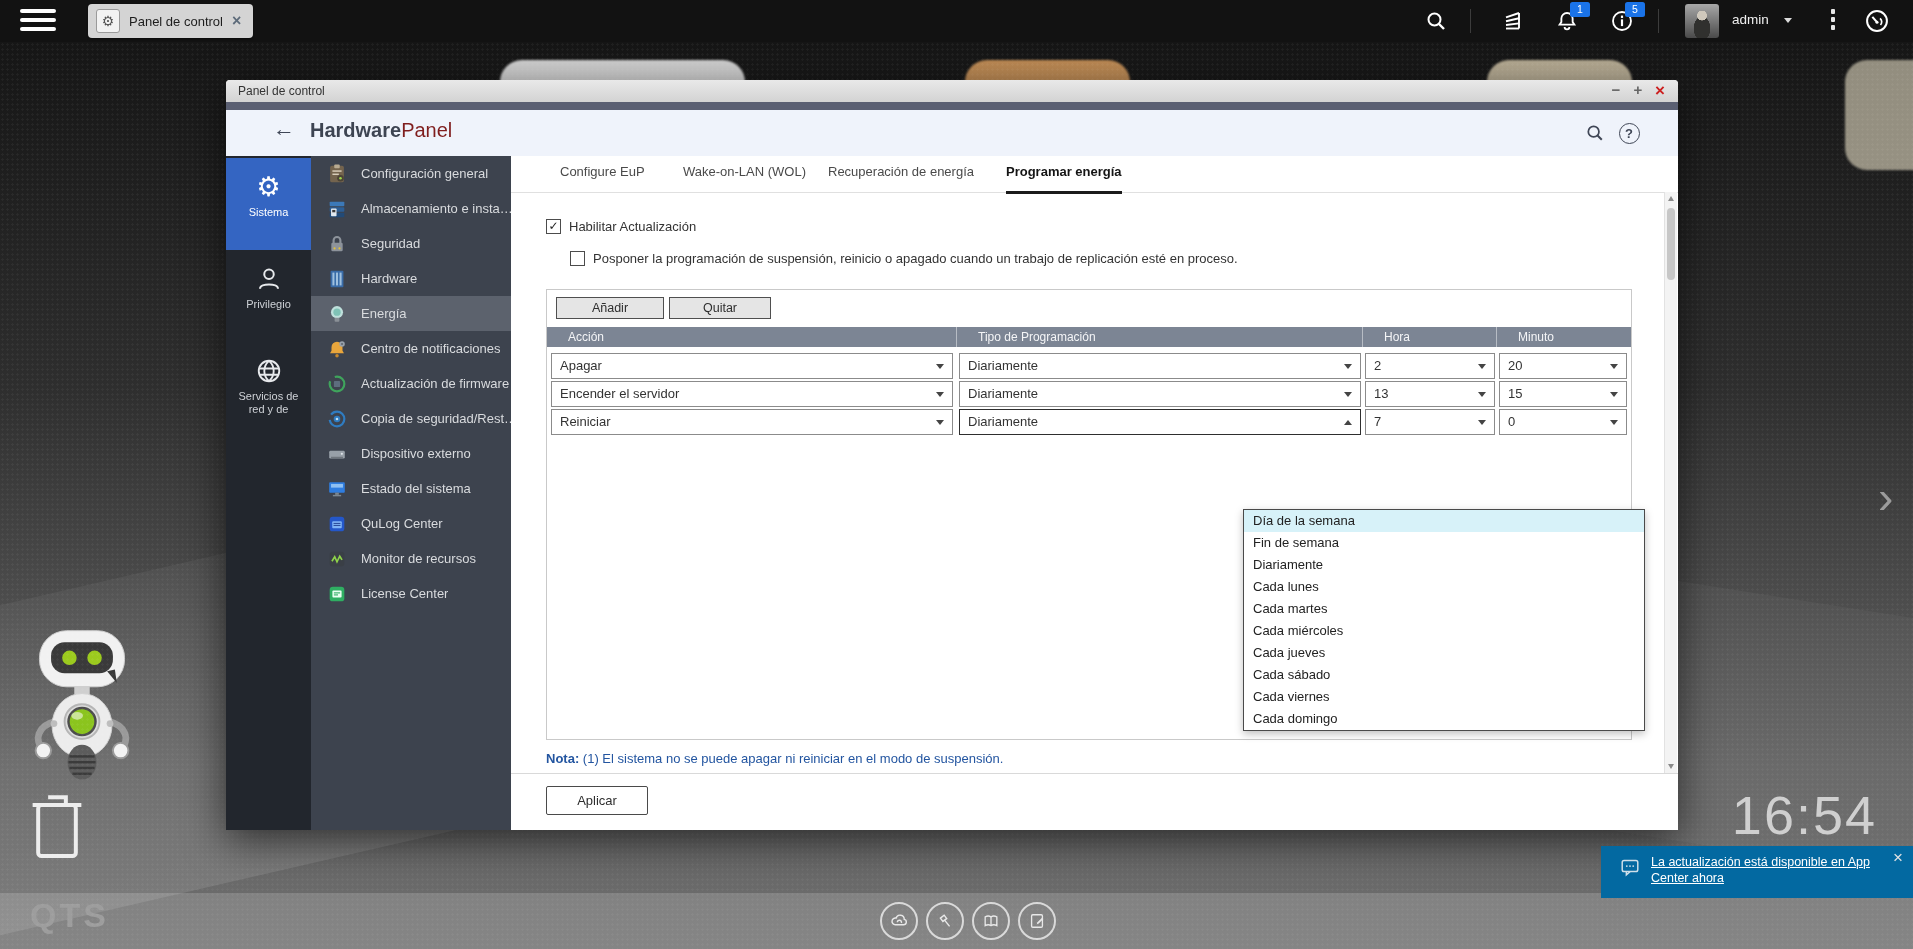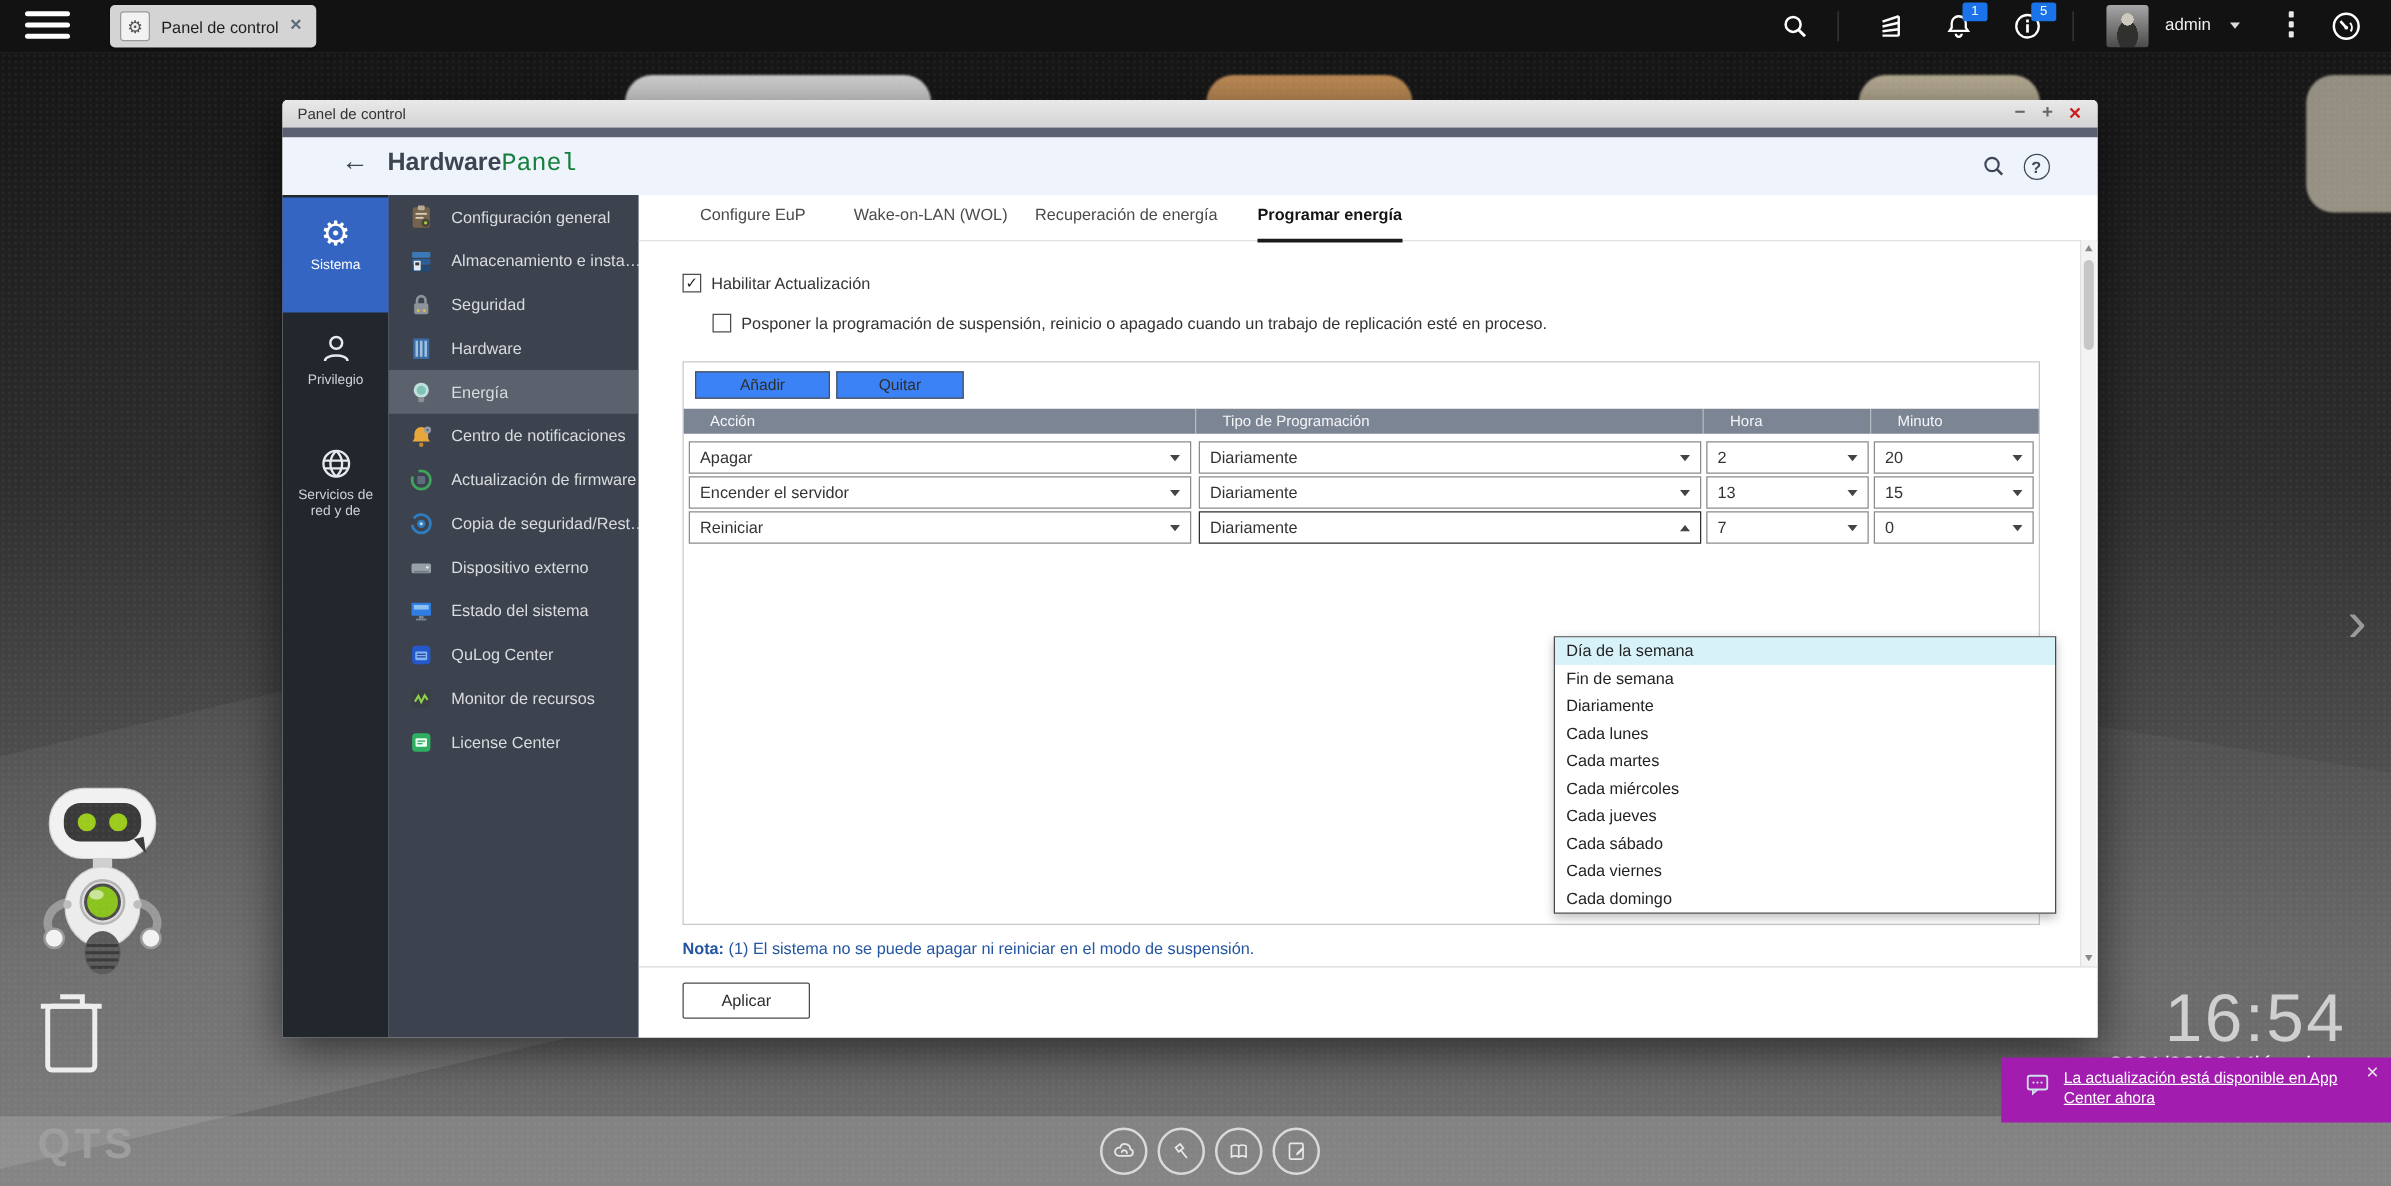--- a/index.html
+++ b/index.html
@@ -37,37 +37,37 @@
   .chevron-right{position:absolute;left:1878px;top:428px;font-size:46px;color:#9a9a9a;font-weight:300;cursor:pointer;}
   .clock{position:absolute;right:36px;top:742px;font-size:54px;font-weight:300;color:#cfcfcf;letter-spacing:2px;}
   .date{position:absolute;right:44px;top:800px;font-size:19px;color:#fff;}
   .qts-logo{position:absolute;left:30px;bottom:14px;font-size:34px;font-weight:bold;color:#9d9d9d;letter-spacing:3px;}
   .trash{position:absolute;left:26px;top:744px;cursor:pointer;}
   .robot{position:absolute;left:24px;top:586px;}
   .deskdock{position:absolute;left:880px;top:860px;display:flex;gap:8px;}
   .dock-ic{width:34px;height:34px;border:2px solid #d9d9d9;border-radius:50%;display:flex;align-items:center;justify-content:center;cursor:pointer;}
 
   
-  .toast{position:absolute;left:1601px;top:846px;width:312px;height:52px;background:#a21caf;z-index:60;display:flex;align-items:flex-start;padding-top:8px;box-sizing:border-box;}
+  .toast{position:absolute;left:1601px;top:846px;width:312px;height:52px;background:#0369a1;z-index:60;display:flex;align-items:flex-start;padding-top:8px;box-sizing:border-box;}
   .toast .ticon{margin:2px 10px 0 18px;}
   .toast .ttext{font-size:12.5px;line-height:16px;color:#fff;text-decoration:underline;width:230px;cursor:pointer;}
   .toast .tclose{position:absolute;right:10px;top:2px;color:#e3e3e3;font-size:17px;cursor:pointer;}
 
   
   .win{position:absolute;left:226px;top:80px;width:1452px;height:750px;background:#fff;border-radius:4px 4px 0 0;box-shadow:0 10px 40px rgba(0,0,0,.6);z-index:20;}
   .win-titlebar{position:absolute;left:0;top:0;width:100%;height:22px;background:linear-gradient(#e9e9e9,#d3d3d3);border-radius:4px 4px 0 0;}
   .win-title{position:absolute;left:12px;top:4px;font-size:12px;color:#333;}
   .win-ctl{position:absolute;top:1px;font-size:15px;font-weight:bold;color:#666;cursor:pointer;width:20px;text-align:center;}
   .win-ctl.close{color:#cc1f1f;font-size:17px;}
   .win-strip{position:absolute;left:0;top:22px;width:100%;height:8px;background:#5a5f72;}
   .win-header{position:absolute;left:0;top:30px;width:100%;height:46px;background:#eff3fb;}
   .back-arrow{position:absolute;left:47px;top:6px;font-size:22px;color:#3f4656;cursor:pointer;}
   .cp-title{position:absolute;left:84px;top:9px;font-size:20px;}
   .cp-title .b{font-weight:bold;color:#3d4452;}
-  .cp-title .l{color:#15803d;font-family:Liberation Mono, monospace;}
+  .cp-title .l{color:#7f1d1d;}
   .hd-ic{position:absolute;top:10px;width:26px;height:26px;display:flex;align-items:center;justify-content:center;cursor:pointer;}
   .help-circle{width:19px;height:19px;border:1.8px solid #3f4656;border-radius:50%;font-size:13px;font-weight:bold;color:#3f4656;display:flex;align-items:center;justify-content:center;}
 
   .win-body{position:absolute;left:0;top:76px;width:100%;height:674px;}
   
   .cats{position:absolute;left:0;top:0;width:85px;height:100%;background:#22262d;}
   .cat{position:absolute;left:0;width:85px;height:92px;text-align:center;cursor:pointer;}
   .cat .cicon{display:block;margin:14px auto 4px;height:30px;}
   .cat .clabel{font-size:11px;color:#ced1d6;line-height:13px;padding:0 4px;}
   .cat.active{background:#3465c2;}
@@ -80,21 +80,21 @@
   .mitem .mic{margin-left:15px;width:22px;height:22px;flex:none;}
   .mitem .mlabel{margin-left:13px;font-size:13px;color:#d9dbde;white-space:nowrap;overflow:hidden;}
   
   .content{position:absolute;left:285px;top:0;width:1167px;height:674px;background:#fff;}
   .tabs{position:absolute;left:0;top:8px;width:100%;height:28px;border-bottom:1px solid #e0e0e0;}
   .tab{position:absolute;top:0;height:27px;font-size:13px;color:#4a4a4a;cursor:pointer;white-space:nowrap;}
   .tab.active{font-weight:bold;color:#141414;border-bottom:3px solid #1b1b1b;}
   .chk{position:absolute;width:13px;height:13px;border:1.5px solid #4c4c4c;background:#fff;font-size:12px;line-height:13px;text-align:center;color:#222;cursor:pointer;}
   .chklabel{position:absolute;font-size:13px;color:#333;}
   .panel{position:absolute;left:35px;top:133px;width:1084px;height:449px;border:1px solid #c9c9c9;background:#fff;}
-  .btn{position:absolute;height:20px;border:1px solid #4f4f4f;background:#3b82f6;font-size:12.5px;color:#2e2e2e;text-align:center;line-height:20px;cursor:pointer;}
+  .btn{position:absolute;height:20px;border:1px solid #4f4f4f;background:#e5e5e5;font-size:12.5px;color:#2e2e2e;text-align:center;line-height:20px;cursor:pointer;}
   .thead{position:absolute;left:0;top:37px;width:100%;height:20px;background:#7c8594;display:flex;}
   .th{font-size:12px;color:#f4f5f7;line-height:20px;padding-left:21px;box-sizing:border-box;border-right:1px solid rgba(255,255,255,.45);}
   .sel{position:absolute;height:24px;border:1px solid #8b8b8b;background:#fff;cursor:pointer;}
   .sel .sv{position:absolute;left:8px;top:4px;font-size:13px;color:#333;white-space:nowrap;}
   .sel::after{content:"";position:absolute;right:8px;top:10px;width:0;height:0;border-left:4.5px solid transparent;border-right:4.5px solid transparent;border-top:5.5px solid #444;}
   .sel.open{border-color:#2e2e2e;}
   .sel.open::after{border-top:none;border-bottom:5.5px solid #444;}
   .ddlist{position:absolute;left:732px;top:353px;width:400px;background:#fff;border:1px solid #4a4a4a;z-index:30;box-shadow:0 3px 8px rgba(0,0,0,.25);}
   .ddopt{height:22px;line-height:22px;font-size:13px;color:#222;padding-left:9px;cursor:pointer;}
   .ddopt.hl{background:#d7f2f9;}

